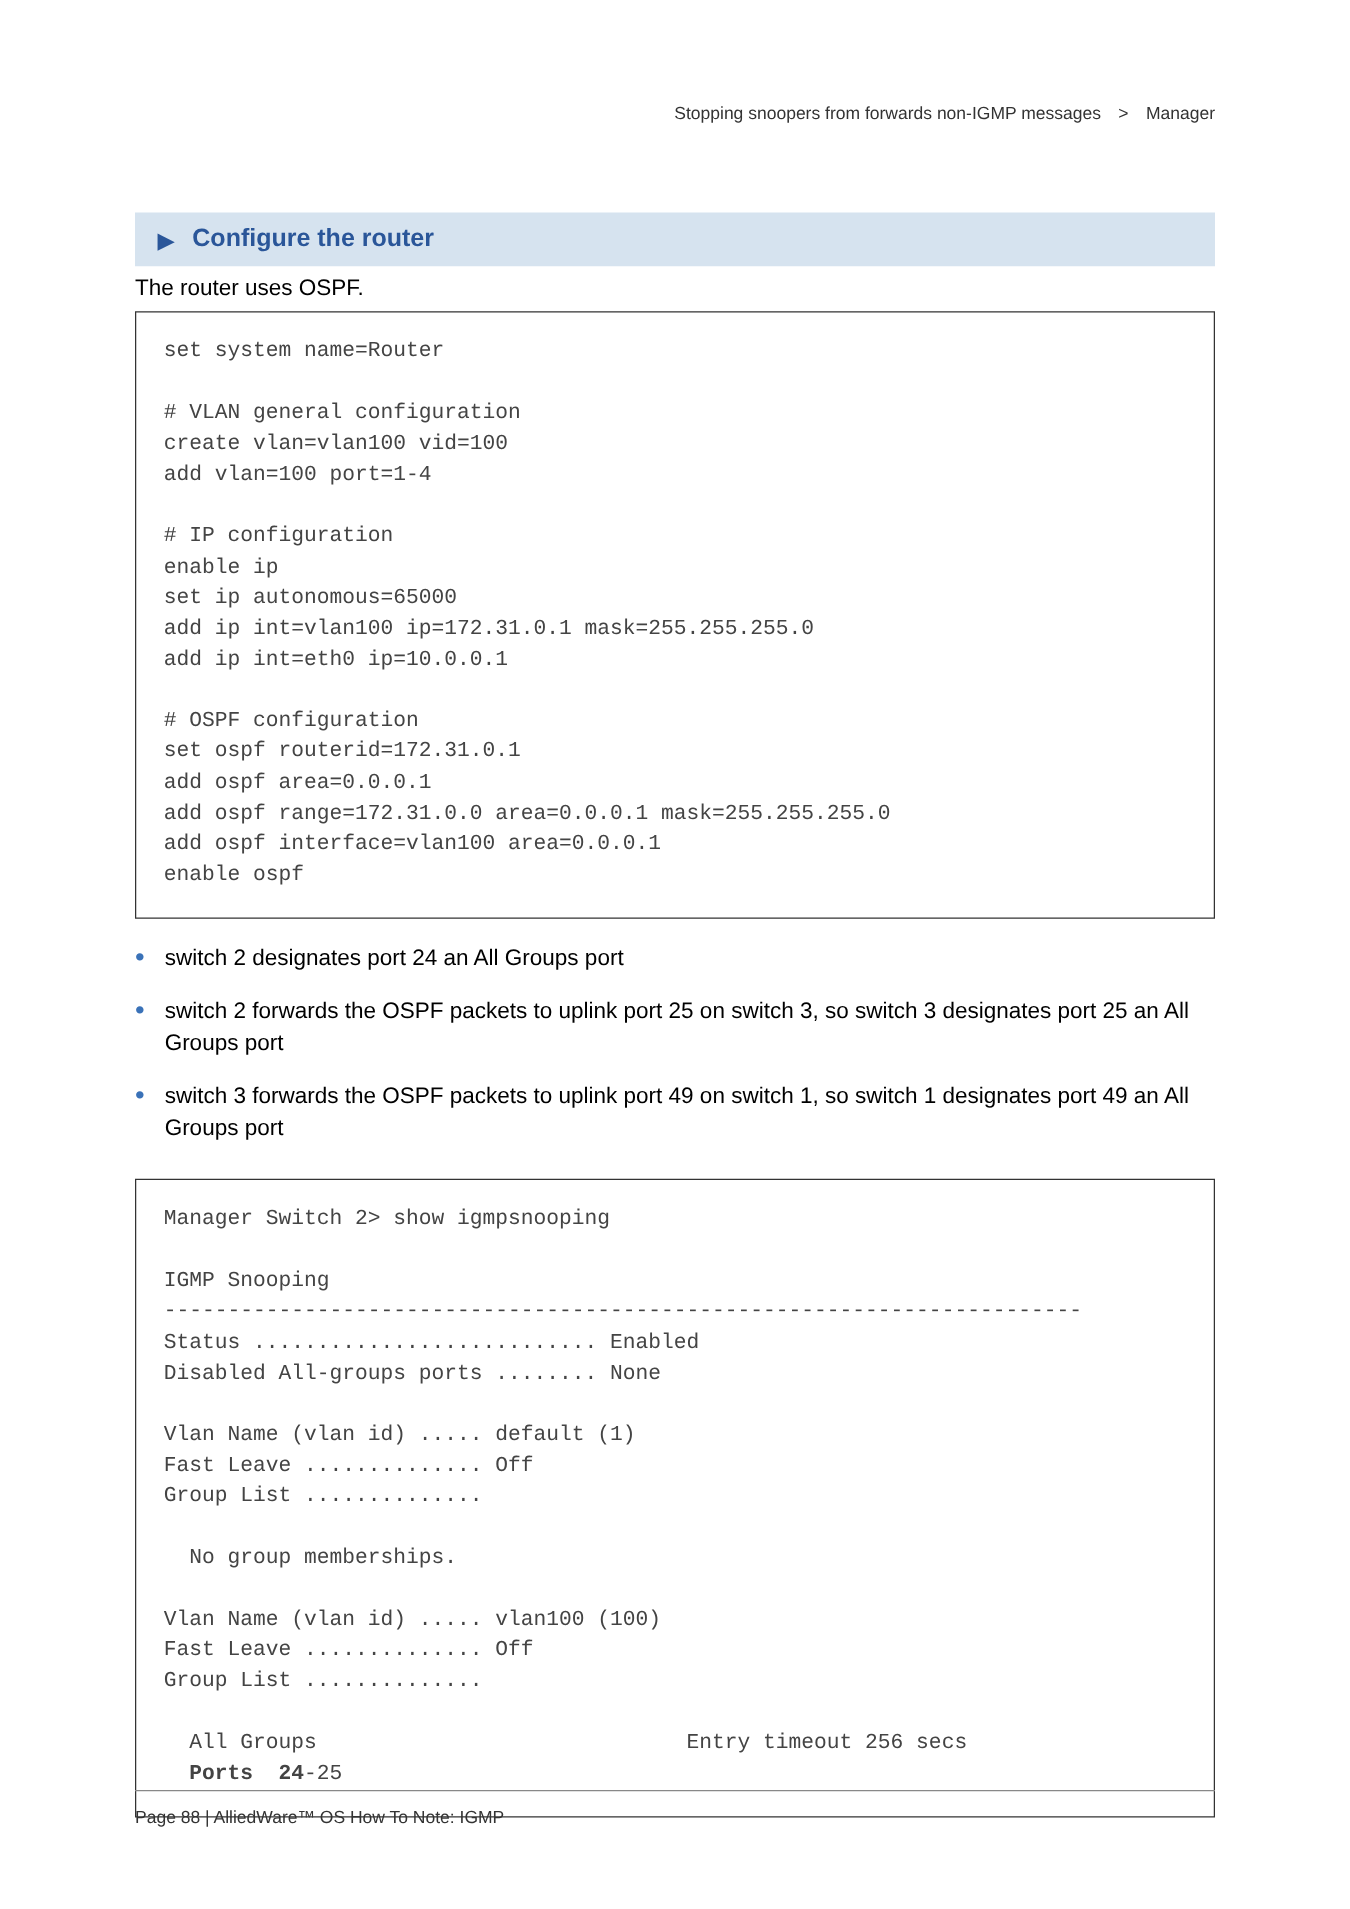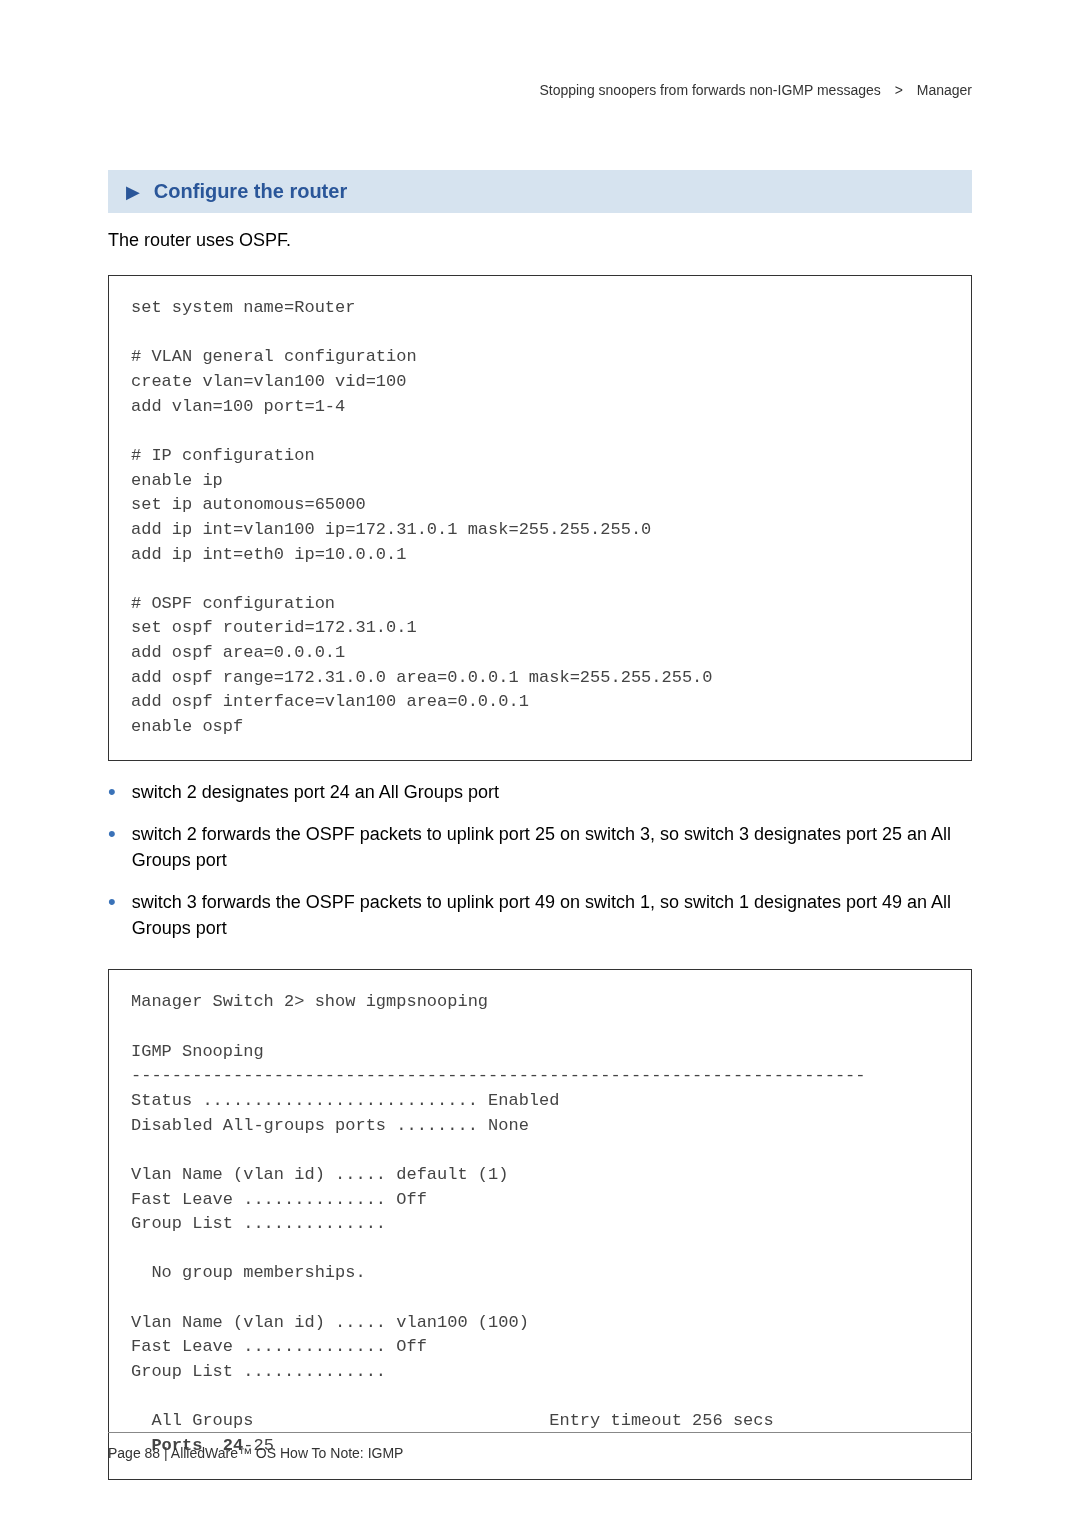--- a/index.html
+++ b/index.html
@@ -33,27 +33,27 @@
     .step-arrow {
       color: #2a5699;
       font-size: 18px;
     }
     .step-label {
       color: #2a5699;
       font-size: 20px;
       font-weight: bold;
     }
     .plain-text {
-      margin-top: 14px;
+      margin-top: 4px;
       font-size: 18px;
       line-height: 1.45;
     }
     .code-box {
       border: 1px solid #333;
-      margin-top: 22px;
+      margin-top: 6px;
       padding: 20px 22px;
       font-family: "Courier New", Courier, monospace;
       font-size: 17px;
       line-height: 1.45;
       white-space: pre;
       color: #444;
     }
     .bullets {
       margin-top: 18px;
     }

